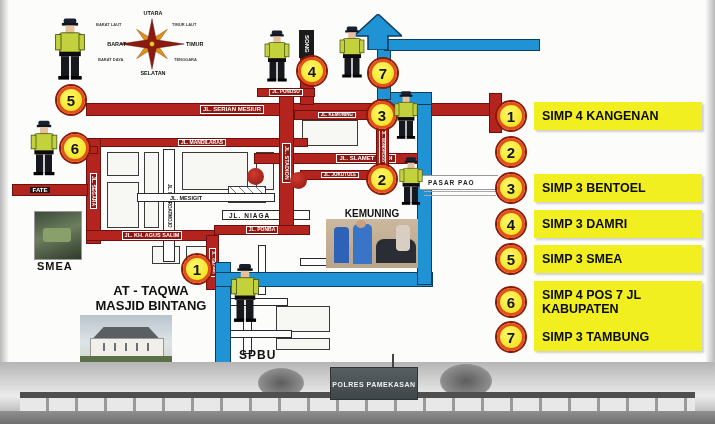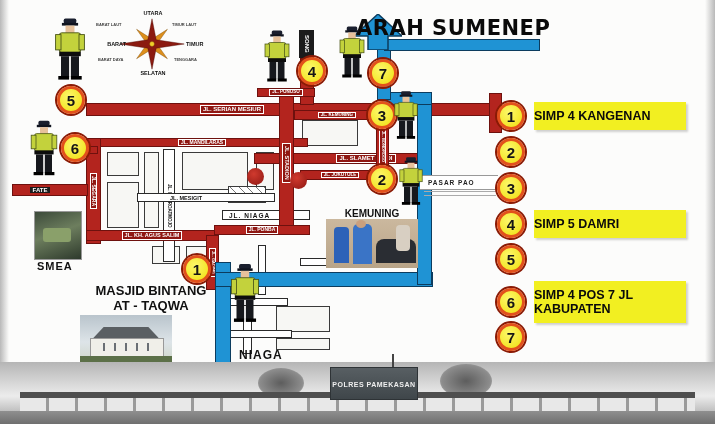--- a/index.html
+++ b/index.html
@@ -22,21 +22,21 @@
   .bl{position:absolute;background:#1f93d4;border:1px solid #0c3c5e;box-sizing:border-box;}
   .blob{position:absolute;border-radius:50%;background:radial-gradient(circle at 40% 35%,#d03a2e,#8f1712);}
   
   .mc{position:absolute;width:28px;height:28px;border-radius:50%;
       background:radial-gradient(circle at 40% 35%,#fdf76a,#efdf0e);
       border:3px solid #e2511b;box-shadow:0 0 0 2px #8a1a05;
       display:flex;align-items:center;justify-content:center;
       font-weight:bold;font-size:15px;color:#151515;box-sizing:border-box;}
   
   .lrow{position:absolute;display:flex;align-items:center;gap:9px;}
-  .lbox{background:#f2ef21;min-height:26px;display:flex;align-items:center;padding:1px 0;
+  .lbox{background:#f2ef21;min-height:26px;display:flex;align-items:center;padding:1px 8px;
         font-weight:bold;font-size:12.5px;color:#0b0b0b;width:152px;line-height:1.15;
         box-shadow:2px 2px 2px rgba(0,0,0,0.18);}
   .tinylab{position:absolute;font-weight:bold;color:#111;}
   .ph{position:absolute;overflow:hidden;}
   .cop{position:absolute;}
 </style>
 </head>
 <body>
 
 <div id="stage">
@@ -146,25 +146,25 @@
   <svg class="abs" style="left:354px;top:14px;" width="48" height="36" viewBox="0 0 48 36">
     <polygon points="24,0 48,22 34,22 34,36 14,36 14,22 0,22" fill="#1f93d4" stroke="#0c3c5e" stroke-width="1.5"></polygon>
   </svg>
 
   <div class="abs" style="left:420px;top:175px;width:78px;height:13px;background:#fff;border-top:1px solid #999;border-bottom:1px solid #999;display:flex;align-items:center;">
     <span style="font-size:6.5px;font-weight:bold;letter-spacing:1px;margin-left:8px;color:#222;">PASAR PAO</span>
   </div>
   <div class="abs" style="left:424px;top:191px;width:72px;height:3px;border-top:1px solid #aaa;border-bottom:1px solid #aaa;"></div>
 
   <div class="tinylab" style="left:340px;top:208px;width:64px;text-align:center;font-size:10px;">KEMUNING</div>
-  <div class="tinylab" style="left:239px;top:348px;font-size:12px;letter-spacing:1px;">NIAGA</div>
+  <div class="tinylab" style="left:239px;top:348px;font-size:12px;letter-spacing:1px;">SPBU</div>
   <div class="tinylab" style="left:37px;top:260px;font-size:11px;letter-spacing:1px;">SMEA</div>
   <div class="abs" style="left:85px;top:283px;width:132px;text-align:center;">
+    <div class="tinylab" style="position:static;font-size:13px;">AT - TAQWA</div>
     <div class="tinylab" style="position:static;font-size:13px;">MASJID BINTANG</div>
-    <div class="tinylab" style="position:static;font-size:13px;">AT - TAQWA</div>
   </div>
 
   <div class="ph" style="left:34px;top:211px;width:46px;height:47px;background:linear-gradient(160deg,#3c4a3a,#6d7e5e 45%,#2e3a2c);border:1px solid #999;">
     <div style="position:absolute;left:8px;top:16px;width:28px;height:14px;background:#8aa06a;border-radius:3px;"></div>
   </div>
   <div class="ph" style="left:80px;top:315px;width:92px;height:49px;background:linear-gradient(#b9c4cc,#dde4e8 55%,#cfd6c8);">
     <div style="position:absolute;left:6px;top:12px;width:80px;height:12px;background:#5a5f63;clip-path:polygon(8% 100%,22% 0,78% 0,92% 100%);"></div>
     <div style="position:absolute;left:10px;top:23px;width:72px;height:17px;background:#f0efe9;border:1px solid #999;"></div>
     <div style="position:absolute;left:14px;top:28px;width:64px;height:8px;background:repeating-linear-gradient(90deg,#f0efe9 0 9px,#6a6f74 9px 11px);"></div>
     <div style="position:absolute;left:0;top:41px;width:92px;height:8px;background:#5c7048;"></div>
@@ -184,21 +184,20 @@
   </svg>
   <span class="tinylab" style="left:133px;top:10px;width:40px;text-align:center;font-size:5.5px;">UTARA</span>
   <span class="tinylab" style="left:129px;top:70px;width:48px;text-align:center;font-size:5.5px;">SELATAN</span>
   <span class="tinylab" style="left:92px;top:41px;width:34px;text-align:right;font-size:5.5px;">BARAT</span>
   <span class="tinylab" style="left:186px;top:41px;width:36px;font-size:5.5px;">TIMUR</span>
   <span class="tinylab" style="left:172px;top:22px;font-size:4px;color:#444;">TIMUR LAUT</span>
   <span class="tinylab" style="left:174px;top:57px;font-size:4px;color:#444;">TENGGARA</span>
   <span class="tinylab" style="left:98px;top:57px;font-size:4px;color:#444;">BARAT DAYA</span>
   <span class="tinylab" style="left:96px;top:22px;font-size:4px;color:#444;">BARAT LAUT</span>
 
-  <div class="abs" style="left:356px;top:16px;font-size:21px;font-weight:800;color:#0a0a0a;font-family:'DejaVu Sans',sans-serif;letter-spacing:0.5px;">ARAH SUMENEP</div>
 
   <div class="mc" style="left:183px;top:255px;">1</div>
   <div class="mc" style="left:368px;top:165px;">2</div>
   <div class="mc" style="left:368px;top:101px;">3</div>
   <div class="mc" style="left:298px;top:57px;">4</div>
   <div class="mc" style="left:57px;top:86px;">5</div>
   <div class="mc" style="left:61px;top:134px;">6</div>
   <div class="mc" style="left:369px;top:59px;">7</div>
 
   <svg class="cop" style="left:52px;top:18px;" width="36" height="62" viewBox="0 0 40 68">
@@ -226,34 +225,37 @@
   <div>
     <div class="lrow" style="left:497px;top:102px;">
       <div class="mc" style="position:static;">1</div>
       <div class="lbox">SIMP 4 KANGENAN</div>
     </div>
     <div class="lrow" style="left:497px;top:138px;">
       <div class="mc" style="position:static;">2</div>
     </div>
     <div class="lrow" style="left:497px;top:174px;">
       <div class="mc" style="position:static;">3</div>
+      <div class="lbox">SIMP 3 BENTOEL</div>
     </div>
     <div class="lrow" style="left:497px;top:210px;">
       <div class="mc" style="position:static;">4</div>
-      <div class="lbox">SIMP 5 DAMRI</div>
+      <div class="lbox">SIMP 3 DAMRI</div>
     </div>
     <div class="lrow" style="left:497px;top:245px;">
       <div class="mc" style="position:static;">5</div>
+      <div class="lbox">SIMP 3 SMEA</div>
     </div>
     <div class="lrow" style="left:497px;top:281px;">
       <div class="mc" style="position:static;">6</div>
       <div class="lbox" style="min-height:40px;">SIMP 4 POS 7 JL KABUPATEN</div>
     </div>
     <div class="lrow" style="left:497px;top:323px;">
       <div class="mc" style="position:static;">7</div>
+      <div class="lbox">SIMP 3 TAMBUNG</div>
     </div>
   </div>
 
   <div class="abs" style="left:0;top:362px;width:715px;height:62px;background:linear-gradient(#b5b5b5,#d8d8d8 35%,#ececec 55%,#9a9a9a);">
     <div class="abs" style="left:258px;top:6px;width:46px;height:30px;border-radius:50%;background:radial-gradient(#5d5d5d,#8c8c8c 65%,rgba(140,140,140,0));"></div>
     <div class="abs" style="left:440px;top:2px;width:52px;height:34px;border-radius:50%;background:radial-gradient(#5d5d5d,#8c8c8c 65%,rgba(140,140,140,0));"></div>
     <div class="abs" style="left:20px;top:30px;width:675px;height:6px;background:#4f4f4f;"></div>
     <div class="abs" style="left:20px;top:36px;width:675px;height:14px;background:repeating-linear-gradient(90deg,#e8e8e8 0 26px,#9a9a9a 26px 29px);"></div>
     <div class="abs" style="left:0;top:49px;width:715px;height:13px;background:linear-gradient(#8f8f8f,#6f6f6f);"></div>
     <div class="abs" style="left:392px;top:-8px;width:2px;height:14px;background:#444;"></div>

